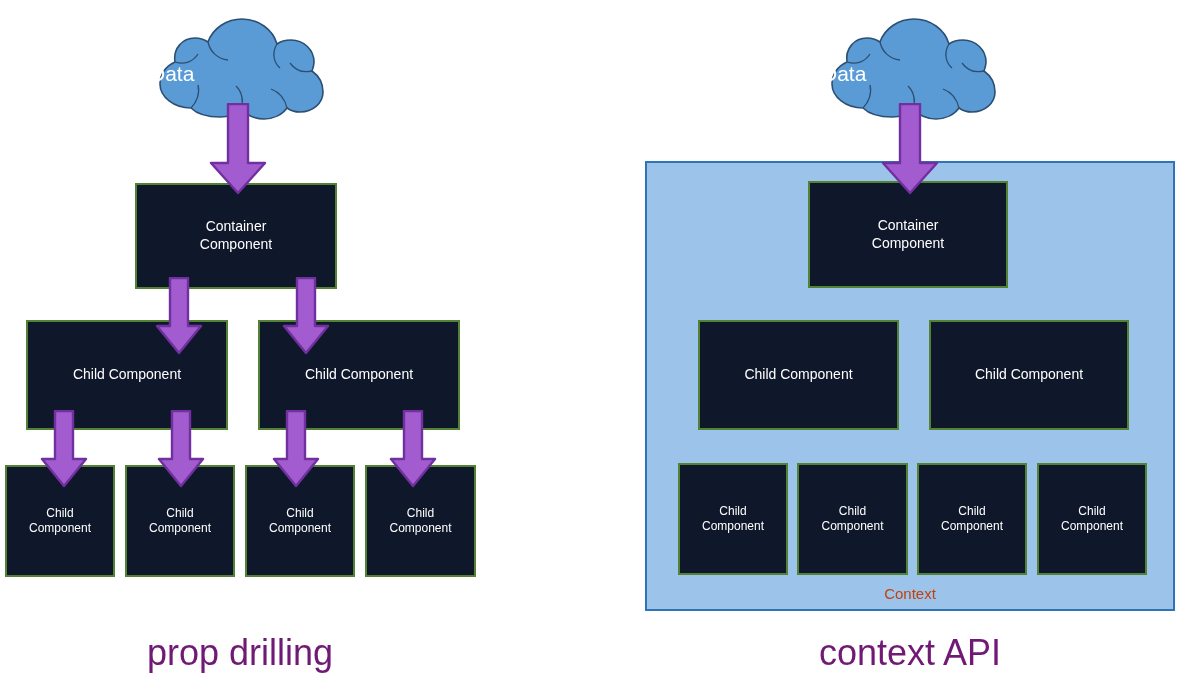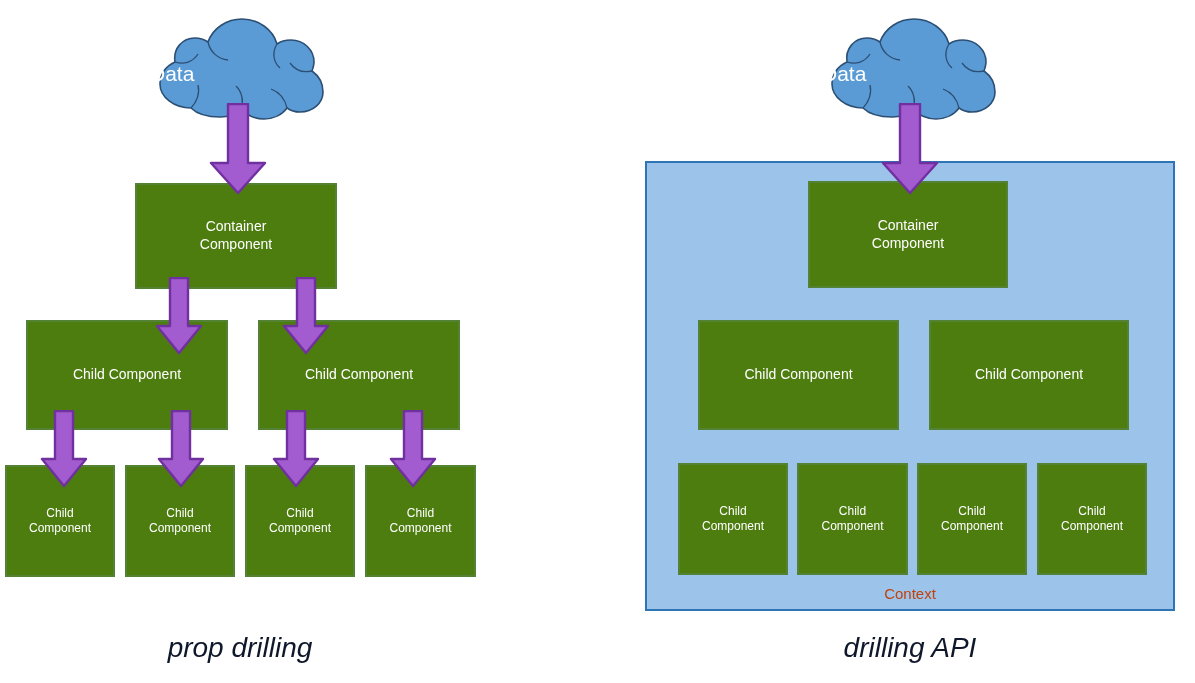--- a/index.html
+++ b/index.html
@@ -22,21 +22,21 @@
     top: 0;
     height: 683px;
   }
   #panel-left  { left: 0;   width: 600px; }
   #panel-right { left: 600px; width: 595px; }
 
   
   .comp-box {
     position: absolute;
     box-sizing: border-box;
-    background: #4d7c0f;
+    background: #0f172a;
     border: 2px solid #548235;
     color: #ffffff;
     display: flex;
     align-items: center;
     justify-content: center;
     text-align: center;
     line-height: 1.28;
     font-size: 14px;
     z-index: 2;
     white-space: pre-line;
@@ -80,23 +80,22 @@
   
   .arrow {
     position: absolute;
     z-index: 4;
   }
   .arrow svg { display: block; }
 
   
   .caption {
     position: absolute;
-    font-style: italic;
-    font-size: 28px;
-    color: #0f172a;
+    font-size: 36px;
+    color: #701a75;
     text-align: center;
     user-select: none;
     white-space: nowrap;
   }
 </style>
 </head>
 <body>
 
 <div id="stage">
 
@@ -237,16 +236,16 @@
 
     <div class="comp-box narrow" style="left:78px; top:463px; width:110px; height:112px;">Child
 Component</div>
     <div class="comp-box narrow" style="left:197px; top:463px; width:111px; height:112px;">Child
 Component</div>
     <div class="comp-box narrow" style="left:317px; top:463px; width:110px; height:112px;">Child
 Component</div>
     <div class="comp-box narrow" style="left:437px; top:463px; width:110px; height:112px;">Child
 Component</div>
 
-    <div class="caption" style="left:70px; top:632px; width:480px;">drilling API</div>
+    <div class="caption" style="left:70px; top:632px; width:480px;">context API</div>
   </div>
 
 </div>
 
 </body></html>

